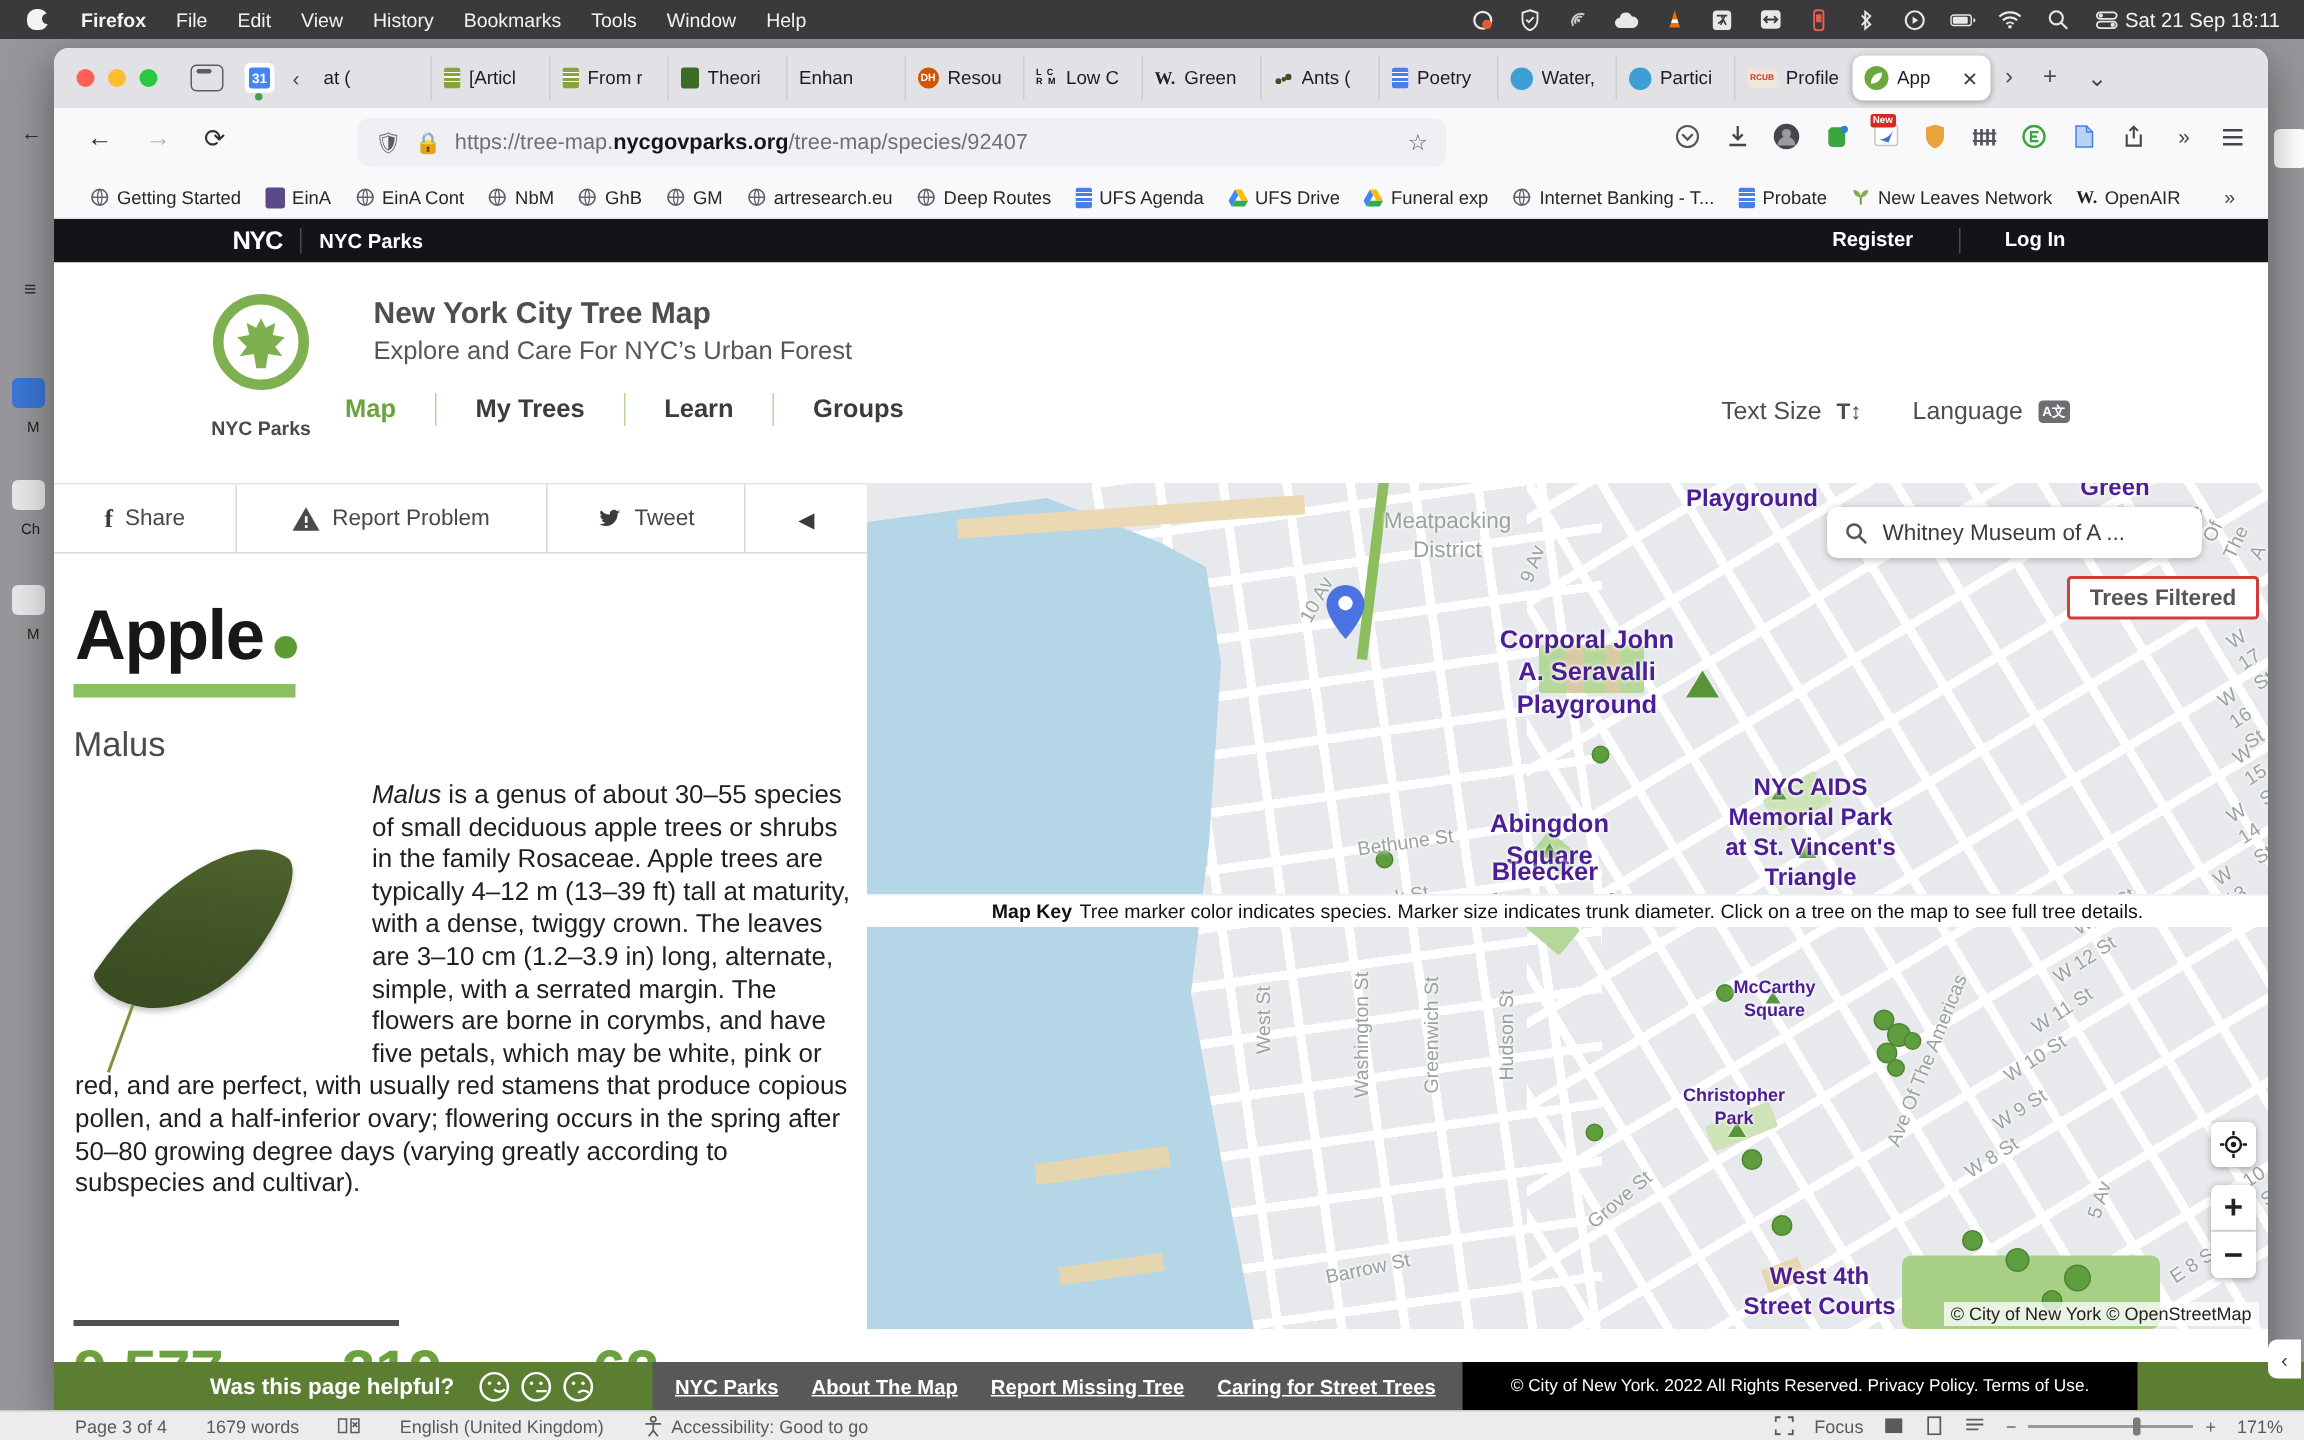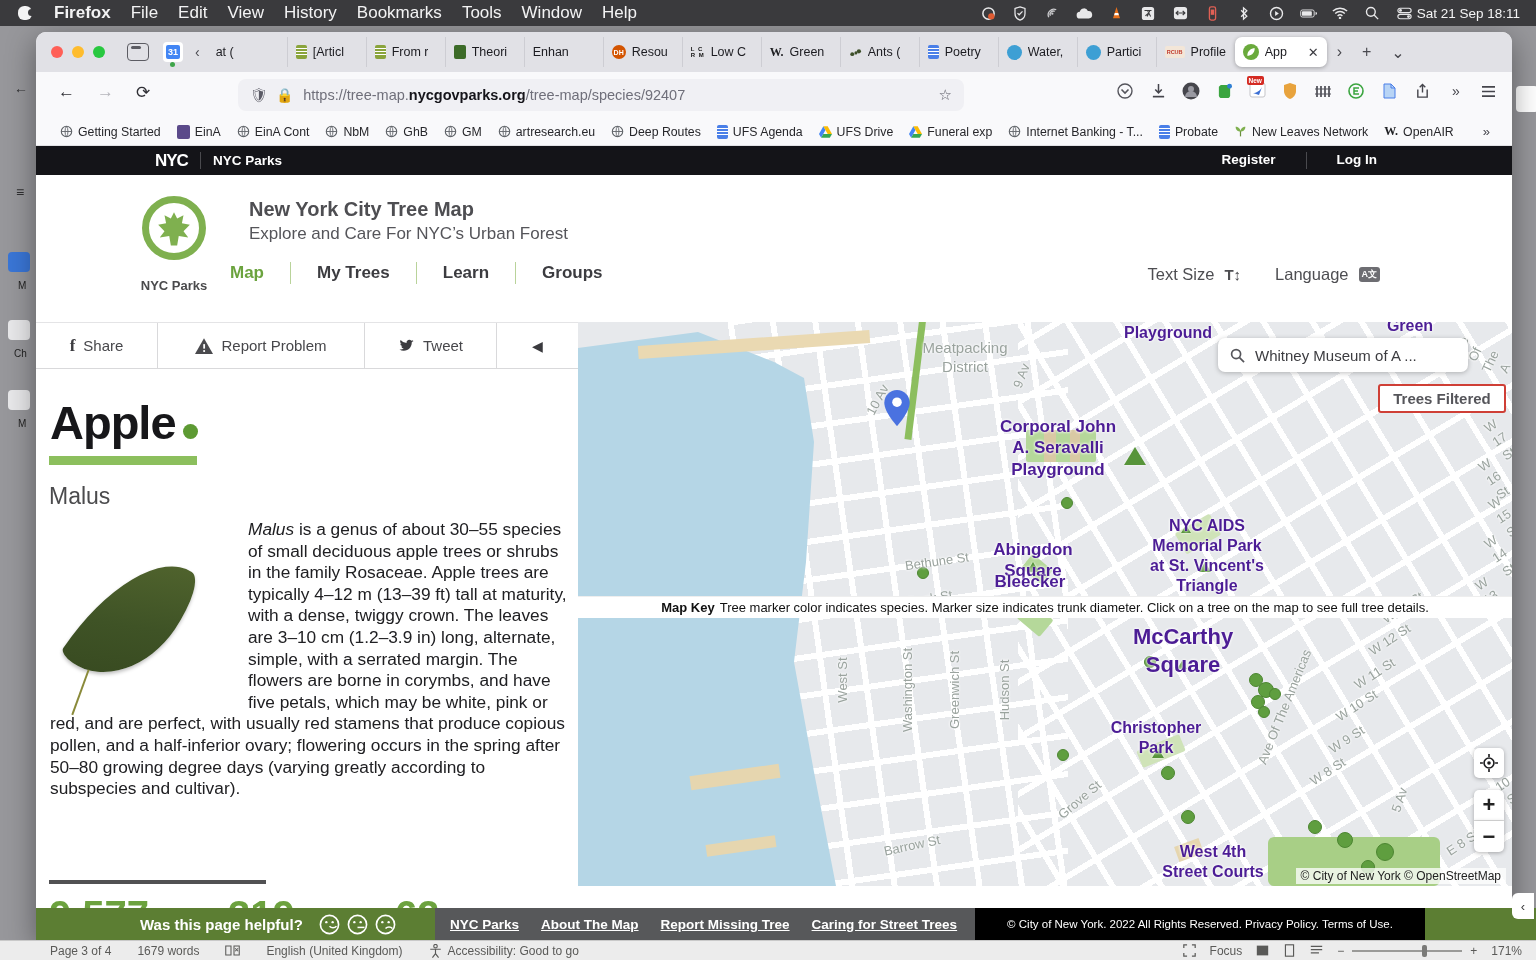--- a/index.html
+++ b/index.html
@@ -1,21 +1,21 @@
 <!DOCTYPE html>
 <html><head>
 <meta charset="utf-8">
 <style>
 *{margin:0;padding:0;box-sizing:border-box;font-family:"Liberation Sans",sans-serif}
 #screen{position:relative;width:1536px;height:960px;background:#97979b;overflow:hidden}
 
 .menubar{position:absolute;left:0;top:0;width:1536px;height:26px;background:#3a3a3d;color:#f3f3f4;display:flex;align-items:center;padding:0 10px;z-index:50}
 .apple-logo{width:14px;height:14px;margin:0 12px 0 8px;background:#f3f3f4;border-radius:45% 45% 42% 42%;position:relative}
 .apple-logo:before{content:"";position:absolute;right:-3px;top:3px;width:7px;height:7px;border-radius:50%;background:#3a3a3d}
-.mi-label{font-size:17px;padding:0 10px;white-space:nowrap}
+.mi-label{font-size:13px;padding:0 10px;white-space:nowrap}
 .mi-label.appname{font-weight:700}
 .menu-status{margin-left:auto;display:flex;align-items:center;gap:15px}
 .msi{width:17px;height:17px;display:inline-flex;align-items:center;justify-content:center}
 .clock{font-size:13.5px;margin:0 6px 0 4px;white-space:nowrap}
 
 .edge-ic{position:absolute;color:#2f2f31;font-size:14px;z-index:1}
 .edge-sq{position:absolute;width:22px;height:20px;border-radius:4px;z-index:1}
 .edge-lb{position:absolute;font-size:10px;color:#222;z-index:1}
 
 .win{position:absolute;left:36px;top:32px;width:1476px;height:908px;background:#fff;border-radius:10px 10px 0 0;box-shadow:0 8px 30px rgba(0,0,0,.4);z-index:5}
@@ -646,23 +646,23 @@
 A. Seravalli
 Playground</div>
             <div class="maplabel green" style="left:455px;top:238px;font-size:17px;">Abingdon
 Square</div>
             <div class="maplabel green" style="left:452px;top:270px;font-size:17px;">Bleecker
 Playground</div>
             <div class="maplabel green" style="left:629px;top:234px;font-size:16px;">NYC AIDS
 Memorial Park
 at St. Vincent's
 Triangle</div>
-            <div class="maplabel green" style="left:605px;top:328px;font-size:22px;">McCarthy
+            <div class="maplabel green" style="left:605px;top:344px;font-size:12px;">McCarthy
 Square</div>
-            <div class="maplabel green" style="left:578px;top:416px;font-size:16px;">Christopher
+            <div class="maplabel green" style="left:578px;top:416px;font-size:12px;">Christopher
 Park</div>
             <div class="maplabel green" style="left:635px;top:540px;font-size:16px;">West 4th
 Street Courts</div>
             <div class="maplabel gray" style="left:387px;top:36px;font-size:15px;">Meatpacking
 District</div>
             <div class="maplabel gray" style="left:300px;top:78px;font-size:13px;transform:translate(-50%,-50%) rotate(-62deg);">10 Av</div>
             <div class="maplabel gray" style="left:444px;top:54px;font-size:13px;transform:translate(-50%,-50%) rotate(-70deg);">9 Av</div>
             <div class="maplabel gray" style="left:359px;top:240px;font-size:13px;transform:translate(-50%,-50%) rotate(-8deg);">Bethune St</div>
             <div class="maplabel gray" style="left:352px;top:277px;font-size:13px;transform:translate(-50%,-50%) rotate(-10deg);">Bank St</div>
             <div class="maplabel gray" style="left:334px;top:524px;font-size:13px;transform:translate(-50%,-50%) rotate(-12deg);">Barrow St</div>

